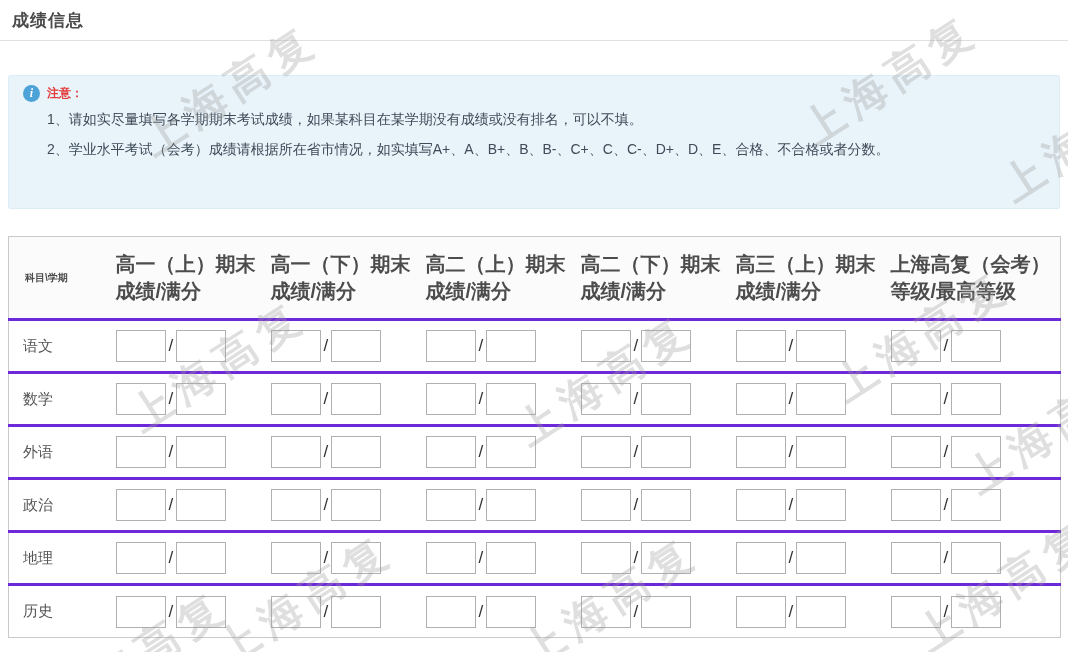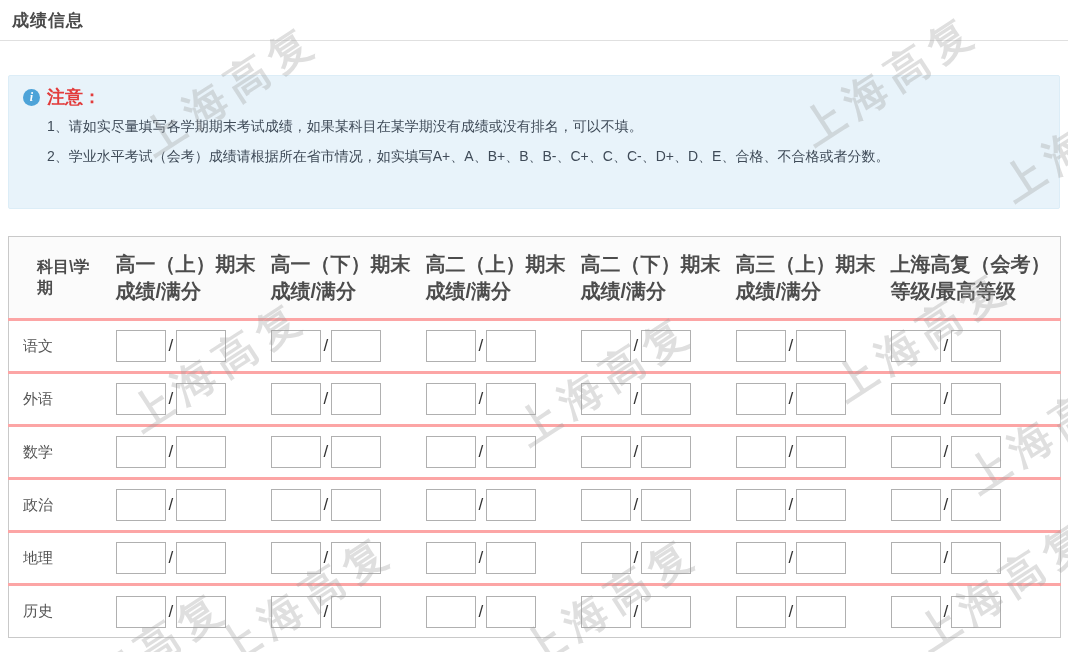--- a/index.html
+++ b/index.html
@@ -48,21 +48,21 @@
     font-style: italic;
     font-weight: bold;
     font-size: 12px;
     text-align: center;
     line-height: 17px;
     margin-right: 7px;
   }
   .notice-label {
     color: #e23b3b;
     font-weight: bold;
-    font-size: 18px;
+    font-size: 12px;
   }
   .notice-item {
     color: #3f4b58;
     font-size: 14px;
     line-height: 30px;
     padding-left: 24px;
     white-space: nowrap;
   }
   .notice-item .warn-red { color: #d14836; }
   .notice-item .warn-orange { color: #e2672f; }
@@ -76,26 +76,26 @@
   }
   .score-table thead tr { height: 83px; background: #fbfbfb; }
   .score-table th {
     text-align: left;
     vertical-align: middle;
     font-size: 20px;
     font-weight: bold;
     color: #4c4c4c;
     padding-left: 10px;
   }
-  .score-table th.corner { padding-left: 28px; font-size: 16px; }
+  .score-table th.corner { padding-left: 16px; font-size: 10px; }
   .score-table th div { line-height: 27px; white-space: nowrap; }
   .score-table tbody tr {
     height: 53px;
     background: #ffffff;
-    border-top: 3px solid #fca5a5;
+    border-top: 3px solid #6d28d9;
   }
   .score-table td { vertical-align: middle; }
   .score-table td.subject {
     padding-left: 14px;
     font-size: 15px;
     color: #555;
   }
   .score-cell { padding-left: 10px; white-space: nowrap; }
   .score-cell input {
     width: 50px; height: 32px;
@@ -187,30 +187,30 @@
         <tr>
           <td class="subject">语文</td>
           <td class="score-cell"><input type="text" style=""><span class="sep">/</span><input type="text" style=""></td>
           <td class="score-cell"><input type="text" style=""><span class="sep">/</span><input type="text" style=""></td>
           <td class="score-cell"><input type="text" style=""><span class="sep">/</span><input type="text" style=""></td>
           <td class="score-cell"><input type="text" style=""><span class="sep">/</span><input type="text" style=""></td>
           <td class="score-cell"><input type="text" style=""><span class="sep">/</span><input type="text" style=""></td>
           <td class="score-cell"><input type="text" style=""><span class="sep">/</span><input type="text" style=""></td>
         </tr>
         <tr>
+          <td class="subject">数学</td>
+          <td class="score-cell"><input type="text" style=""><span class="sep">/</span><input type="text" style=""></td>
+          <td class="score-cell"><input type="text" style=""><span class="sep">/</span><input type="text" style=""></td>
+          <td class="score-cell"><input type="text" style=""><span class="sep">/</span><input type="text" style=""></td>
+          <td class="score-cell"><input type="text" style=""><span class="sep">/</span><input type="text" style=""></td>
+          <td class="score-cell"><input type="text" style=""><span class="sep">/</span><input type="text" style=""></td>
+          <td class="score-cell"><input type="text" style=""><span class="sep">/</span><input type="text" style=""></td>
+        </tr>
+        <tr>
           <td class="subject">外语</td>
-          <td class="score-cell"><input type="text" style=""><span class="sep">/</span><input type="text" style=""></td>
-          <td class="score-cell"><input type="text" style=""><span class="sep">/</span><input type="text" style=""></td>
-          <td class="score-cell"><input type="text" style=""><span class="sep">/</span><input type="text" style=""></td>
-          <td class="score-cell"><input type="text" style=""><span class="sep">/</span><input type="text" style=""></td>
-          <td class="score-cell"><input type="text" style=""><span class="sep">/</span><input type="text" style=""></td>
-          <td class="score-cell"><input type="text" style=""><span class="sep">/</span><input type="text" style=""></td>
-        </tr>
-        <tr>
-          <td class="subject">数学</td>
           <td class="score-cell"><input type="text" style=""><span class="sep">/</span><input type="text" style=""></td>
           <td class="score-cell"><input type="text" style=""><span class="sep">/</span><input type="text" style=""></td>
           <td class="score-cell"><input type="text" style=""><span class="sep">/</span><input type="text" style=""></td>
           <td class="score-cell"><input type="text" style=""><span class="sep">/</span><input type="text" style=""></td>
           <td class="score-cell"><input type="text" style=""><span class="sep">/</span><input type="text" style=""></td>
           <td class="score-cell"><input type="text" style=""><span class="sep">/</span><input type="text" style=""></td>
         </tr>
         <tr>
           <td class="subject">政治</td>
           <td class="score-cell"><input type="text" style=""><span class="sep">/</span><input type="text" style=""></td>

